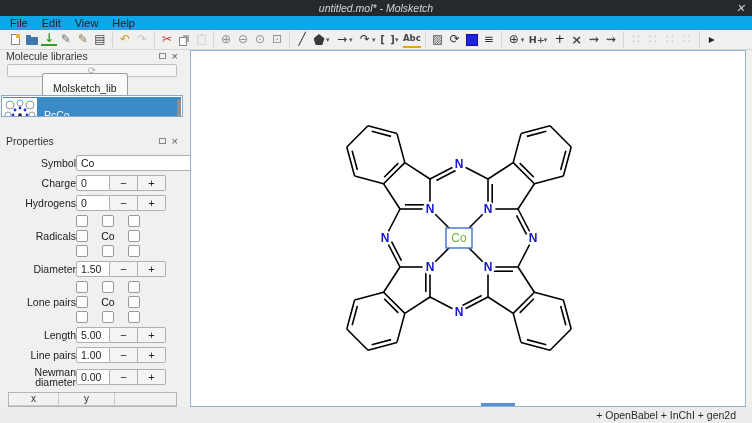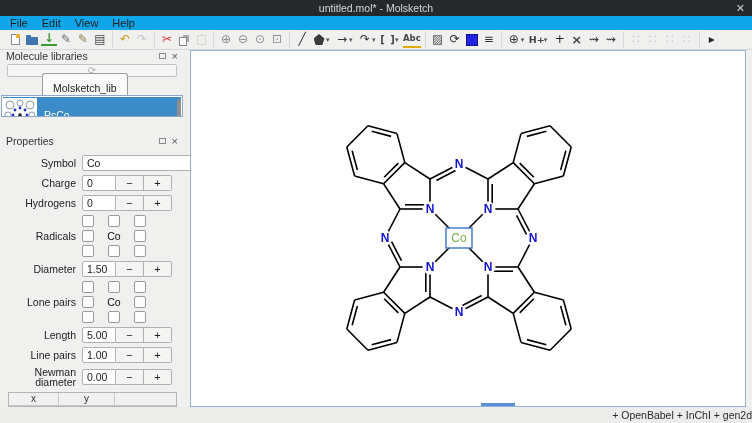--- a/index.html
+++ b/index.html
@@ -1,21 +1,21 @@
 <!DOCTYPE html>
 <html><head>
 <meta charset="utf-8">
 <style>
   * { margin:0; padding:0; box-sizing:border-box; }
   html,body { width:752px; height:423px; overflow:hidden; }
   body { font-family:"Liberation Sans",sans-serif; background:#f0f0ef; font-size:11px; color:#1a1a1a; }
 
   
   .titlebar { height:16px; background:#26292c; color:#d5d6d7; display:flex; align-items:center;
-              justify-content:center; font-size:10.5px; position:relative; }
+              justify-content:center; font-size:10.5px; position:relative;font-style:italic; }
   .titlebar .win-close { position:absolute; right:7px; top:0; height:16px; display:flex; align-items:center;
               color:#cfd0d1; font-size:11px; cursor:default; }
 
   
   .menubar { height:14px; display:flex; align-items:center; padding-left:3px; background:#0ea5e9; }
   .menu-item { padding:0 7px; font-size:11px; color:#222; }
 
   
   .toolbar { height:20px; display:flex; align-items:center; padding:0 3px; background:#f0f0ef;
              border-bottom:1px solid #d6d6d6; }
@@ -62,21 +62,21 @@
   .lib-tab { padding:8px 10px 1px 10px; font-size:10.5px; background:#fafafa; border:1px solid #9d9d9d;
              border-bottom:none; border-radius:3px 3px 0 0; color:#222; }
   .lib-list { margin:0 1px; border:1px solid #8aa8c8; background:#fff; height:44px; position:relative; overflow:hidden; }
   .lib-row { height:36px; margin:1px; background:#3a8bc8; display:flex; align-items:center; gap:7px; }
   .lib-thumb { width:34px; height:34px; background:#fff; flex:0 0 auto; }
   .lib-row-label { color:#fff; font-size:10.5px; }
   .lib-scroll { position:absolute; right:1px; top:3px; width:4px; height:26px; background:#8f8f8f; border-radius:2px; }
 
   .props { margin-top:4px; }
   .prop-row { display:flex; align-items:center; margin:4px 7px 0 0; }
-  .prop-label { width:76px; text-align:right; margin-right:6px; font-size:10.5px; color:#222;
+  .prop-label { width:76px; text-align:right; margin-right:0; font-size:10.5px; color:#222;
                 white-space:pre-line; line-height:10px; flex:0 0 auto; }
   .text-field { flex:1; height:16px; border:1px solid #b0b0b0; border-radius:2px; background:#fff;
                 font-size:10.5px; padding:0 4px; font-family:"Liberation Sans",sans-serif; color:#1a1a1a; }
   .spin-value { width:34px; height:16px; border:1px solid #b0b0b0; border-radius:2px 0 0 2px; background:#fff;
                 font-size:10.5px; display:flex; align-items:center; padding-left:4px; }
   .spin-btn { width:28px; height:16px; border:1px solid #b0b0b0; border-left:none; background:#f4f4f3;
               font-size:11px; display:flex; align-items:center; justify-content:center; color:#222; }
   .spin-btn.plus { border-radius:0 2px 2px 0; }
   .cb-grid { display:grid; grid-template-columns:repeat(3,12px); grid-auto-rows:12px; gap:3px 14px; align-items:center; }
   .cb { width:12px; height:12px; border:1px solid #9a9a9a; border-radius:2px; background:#fdfdfd; }
@@ -89,21 +89,21 @@
   .coords .row div { font-size:10.5px; padding:1px 0 0 3px; border-right:1px solid #dcdcdc; color:#1a1a1a; }
   .c-x { width:50px; } .c-y { width:56px; } .c-f { flex:1; border-right:none !important; }
 
   
   .canvas { flex:1; background:#fff; border:1px solid #8fb3d9; position:relative; margin-bottom:0; }
   .mol-svg { position:absolute; left:133px; top:52px; }
   .h-thumb { position:absolute; left:290px; bottom:0px; width:34px; height:3px; background:#5b8fd4; }
 
   
   .statusbar { height:16px; display:flex; align-items:center; justify-content:flex-end;
-               padding-right:0; font-size:10.5px; color:#2a2a2a; background:#ececeb; }
+               padding-right:16px; font-size:10.5px; color:#2a2a2a; background:#ececeb; }
 </style>
 </head>
 <body>
 
 <div class="titlebar">
   <span>untitled.mol* - Molsketch</span>
   <span class="win-close">✕</span>
 </div>
 
 <div class="menubar">

